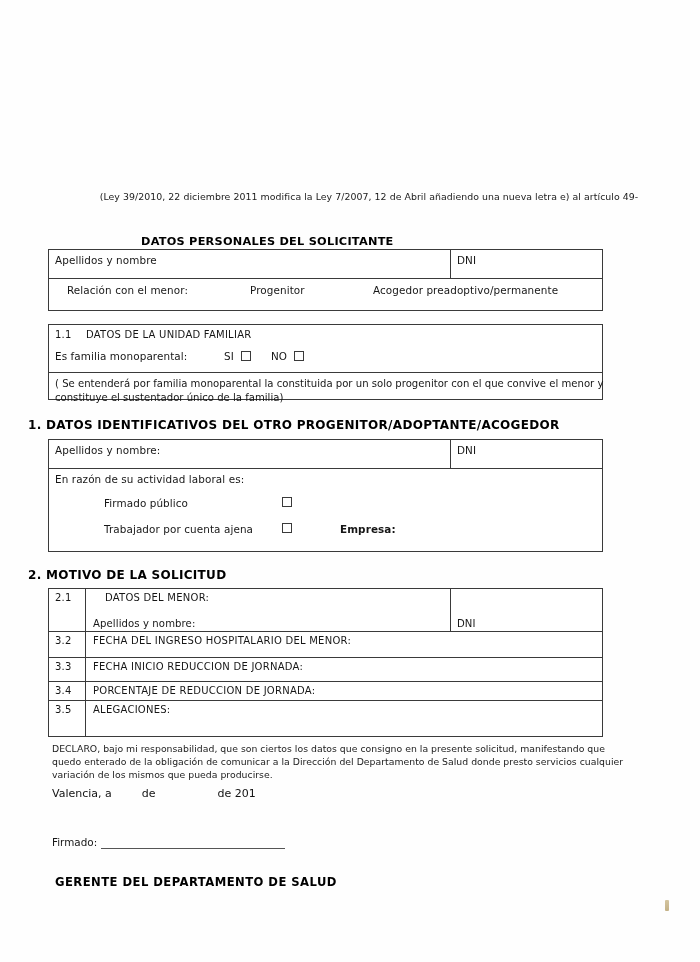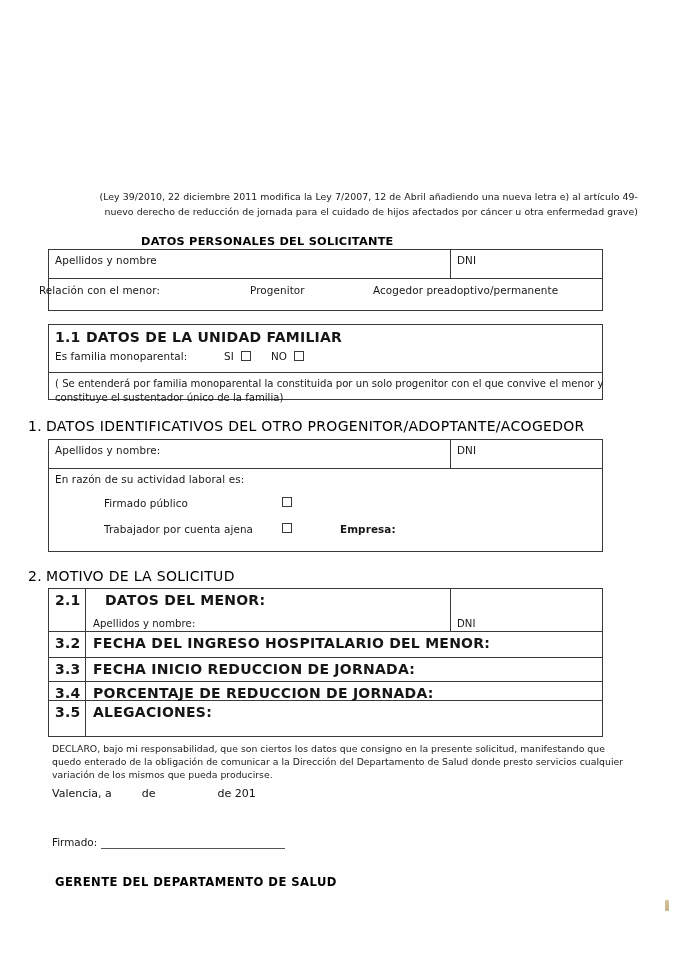--- a/index.html
+++ b/index.html
@@ -36,44 +36,44 @@
     line-height: 19px;
     color: #111;
     white-space: nowrap;
   }
   .doc-title-line.second {
     letter-spacing: 0.5px;
   }
 
   .subtitle-block {
     position: absolute;
-    left: 38px;
+    left: 69px;
     top: 190px;
     width: 600px;
-    text-align: right;
+    text-align: center;
   }
   .doc-subtitle-line {
     font-size: 9.4px;
     line-height: 14.5px;
     color: #1a1a1a;
     letter-spacing: 0.05px;
   }
 
   
   .center-heading {
     position: absolute;
     font-weight: bold;
     font-size: 11.3px;
     letter-spacing: 0.25px;
     color: #000;
   }
   .num-heading {
     position: absolute;
-    font-weight: normal;
-    font-size: 14px;
+    font-weight: bold;
+    font-size: 12px;
     letter-spacing: 0.3px;
     color: #000;
     white-space: nowrap;
   }
   .num-heading .idx {
     display: inline-block;
     width: 18px;
   }
 
   
@@ -94,22 +94,22 @@
     width: 1.15px;
   }
   .cell-text {
     position: absolute;
     font-size: 10.4px;
     color: #161616;
     white-space: nowrap;
     letter-spacing: 0.1px;
   }
   .cell-text.bold {
-    font-weight: bold;
-    font-size: 14px;
+    font-weight: normal;
+    font-size: 10px;
     letter-spacing: 0.25px;
   }
   .cell-text.small {
     font-size: 10.1px;
   }
 
   
   .chk {
     position: absolute;
     width: 10px;
@@ -177,34 +177,33 @@
   }
 </style>
 </head>
 <body>
 
 <div class="page">
 
 
   <div class="subtitle-block">
     <div class="doc-subtitle-line">(Ley 39/2010, 22 diciembre 2011 modifica la Ley 7/2007, 12 de Abril añadiendo una nueva letra e) al artículo 49-</div>
-    <div class="doc-subtitle-line">nuevo derecho de reducción de jornada para el cuidado de hijos afectados por cáncer u otra enfermedad grave)</div>
   </div>
 
   <div class="center-heading" style="left:141px; top:235px;">DATOS PERSONALES DEL SOLICITANTE</div>
 
   <div class="box" style="left:48px; top:249px; width:555px; height:62px;"></div>
 
   <div class="hline" style="left:48px; top:278px; width:555px;"></div>
 
   <div class="vline" style="left:450px; top:249px; height:29px;"></div>
 
   <div class="cell-text" style="left:55px; top:254px;">Apellidos y nombre</div>
   <div class="cell-text" style="left:457px; top:254px;">DNI</div>
-  <div class="cell-text" style="left:39px; top:284px;">Relación con el menor:</div>
+  <div class="cell-text" style="left:67px; top:284px;">Relación con el menor:</div>
   <div class="cell-text" style="left:250px; top:284px;">Progenitor</div>
   <div class="cell-text" style="left:373px; top:284px;">Acogedor preadoptivo/permanente</div>
 
   <div class="box" style="left:48px; top:324px; width:555px; height:76px;"></div>
   <div class="hline" style="left:48px; top:372px; width:555px;"></div>
 
   <div class="cell-text bold" style="left:55px; top:329px;">1.1</div>
   <div class="cell-text bold" style="left:86px; top:329px;">DATOS DE LA UNIDAD FAMILIAR</div>
 
   <div class="cell-text" style="left:55px; top:350px;">Es familia monoparental:</div>

